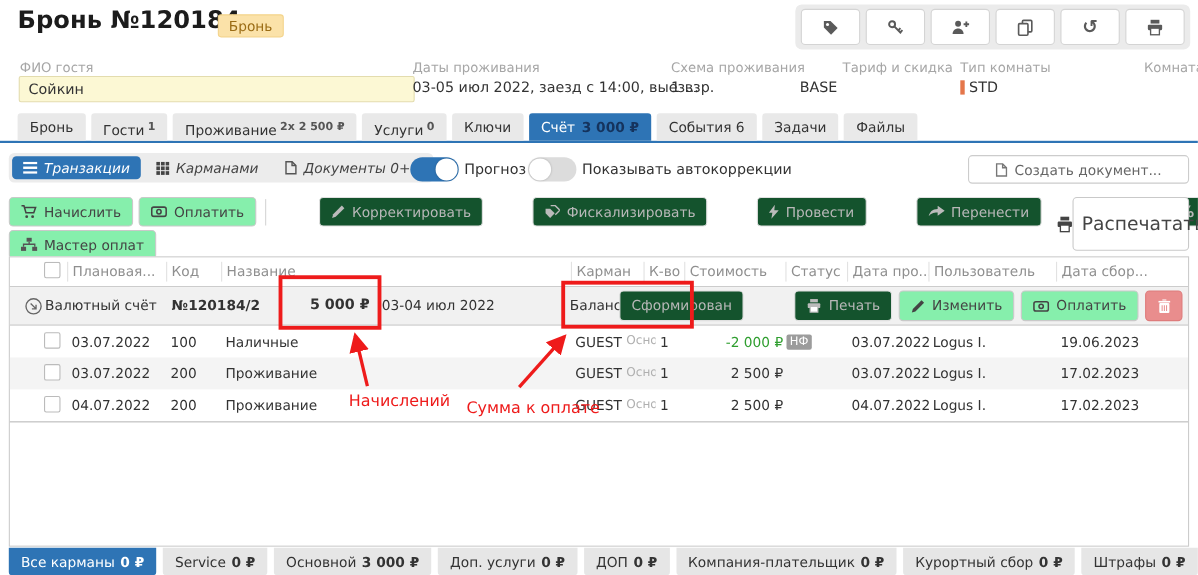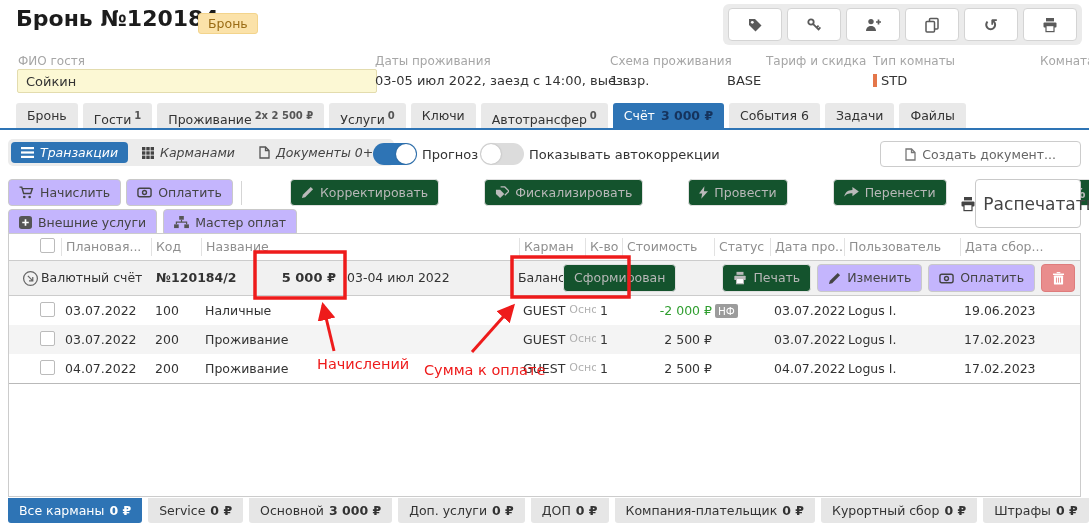--- a/index.html
+++ b/index.html
@@ -31,21 +31,21 @@
   .seg-btn{display:flex;align-items:center;gap:6px;padding:3px 10px;border-radius:4px;color:#444;cursor:pointer;white-space:nowrap;font-style:italic;}
   .seg-btn.active{background:#2e74b5;color:#fff;}
   .toggle{width:44px;height:22px;border-radius:11px;position:relative;display:inline-block;cursor:pointer;vertical-align:middle;}
   .toggle.on{background:#2e74b5;} .toggle.off{background:#dcdcdc;}
   .knob{width:20px;height:20px;border-radius:50%;background:#fff;position:absolute;top:1px;box-shadow:0 0 2px rgba(0,0,0,.25);}
   .toggle.on .knob{right:1px;} .toggle.off .knob{left:1px;}
   .toggle-label{font-size:13px;color:#333;vertical-align:middle;margin-left:5px;}
   #create-doc{right:8px;top:141px;height:24px;background:#fff;border:1px solid #ccc;border-radius:4px;
     display:flex;align-items:center;gap:6px;padding:0 24px;color:#666;cursor:pointer;}
   
-  .btn{height:25px;background:#c4b5fd;border:1px solid #c9c9c9;border-radius:4px;display:inline-flex;
+  .btn{height:25px;background:#86efac;border:1px solid #c9c9c9;border-radius:4px;display:inline-flex;
     align-items:center;gap:6px;padding:0 10px;color:#444;font-size:12.5px;cursor:pointer;white-space:nowrap;}
   .btn.disabled{background:#14532d;border-color:#e0e0e0;color:#b8b8b8;cursor:default;margin-left:40px;}
   .btn.danger{background:#e98d8d;border-color:#de7c7c;color:#fff;width:32px;padding:0;justify-content:center;}
   #act-row1{left:8px;top:179px;display:flex;gap:5px;align-items:center;}
   #act-row2{left:8px;top:209px;display:flex;gap:6px;align-items:center;}
   .vsep{width:1px;height:24px;background:#d5d5d5;margin:0 3px;}
   #print-big{right:8px;top:179px;width:104px;height:47px;background:#fff;border:1px solid #c9c9c9;border-radius:4px;
     display:flex;align-items:center;justify-content:center;gap:7px;color:#444;font-size:17px;cursor:pointer;}
   
   #table{left:8px;top:233px;width:1073px;height:264px;border:1px solid #ccc;box-sizing:border-box;background:#fff;}
@@ -148,21 +148,20 @@
 <div class="abs fld-value" style="left:873px;top:73px"><span class="room-bar"></span><span>STD</span></div>
 
 <div class="abs fld-label" style="left:1040px;top:54px">Комната</div>
 
 <div class="abs" id="tabs">
   <div class="tab"><span>Бронь</span></div>
   <div class="tab"><span>Гости</span><sup>1</sup></div>
   <div class="tab"><span>Проживание</span><sup>2х 2 500 ₽</sup></div>
   <div class="tab"><span>Услуги</span><sup>0</sup></div>
   <div class="tab"><span>Ключи</span></div>
-  <div class="tab"><span>Автотрансфер</span><sup>0</sup></div>
   <div class="tab active"><span>Счёт</span><span class="tab-amt">3 000 ₽</span></div>
   <div class="tab"><span>События 6</span></div>
   <div class="tab"><span>Задачи</span></div>
   <div class="tab"><span>Файлы</span></div>
 </div>
 
 <div class="abs" id="seg">
   <div class="seg-btn active">
     <span class="ibx">
         <svg width="13" height="11" viewBox="0 0 13 11" fill="#fff">
@@ -287,29 +286,20 @@
         </svg>
       </span>
     </div>
   <div class="vsep"></div>
   <div class="btn">
       <span>Курсбор</span>
     </div>
 </div>
 
 <div class="abs" id="act-row2">
-  <div class="btn">
-      <span class="ibx">
-        <svg width="13" height="13" viewBox="0 0 14 14">
-          <rect width="14" height="14" rx="3" fill="#555"></rect>
-          <path d="M7 3.5v7M3.5 7h7" stroke="#fff" stroke-width="1.8"></path>
-        </svg>
-      </span>
-      <span>Внешние услуги</span>
-    </div>
   <div class="btn">
       <span class="ibx">
         <svg width="15" height="13" viewBox="0 0 16 14" fill="#555">
           <rect x="5.5" width="5" height="4"></rect>
           <rect y="9" width="5" height="4"></rect>
           <rect x="11" y="9" width="5" height="4"></rect>
           <path d="M8 4v2.5M2.5 9V6.5h11V9" stroke="#555" stroke-width="1.3" fill="none"></path>
         </svg>
       </span>
       <span>Мастер оплат</span>

